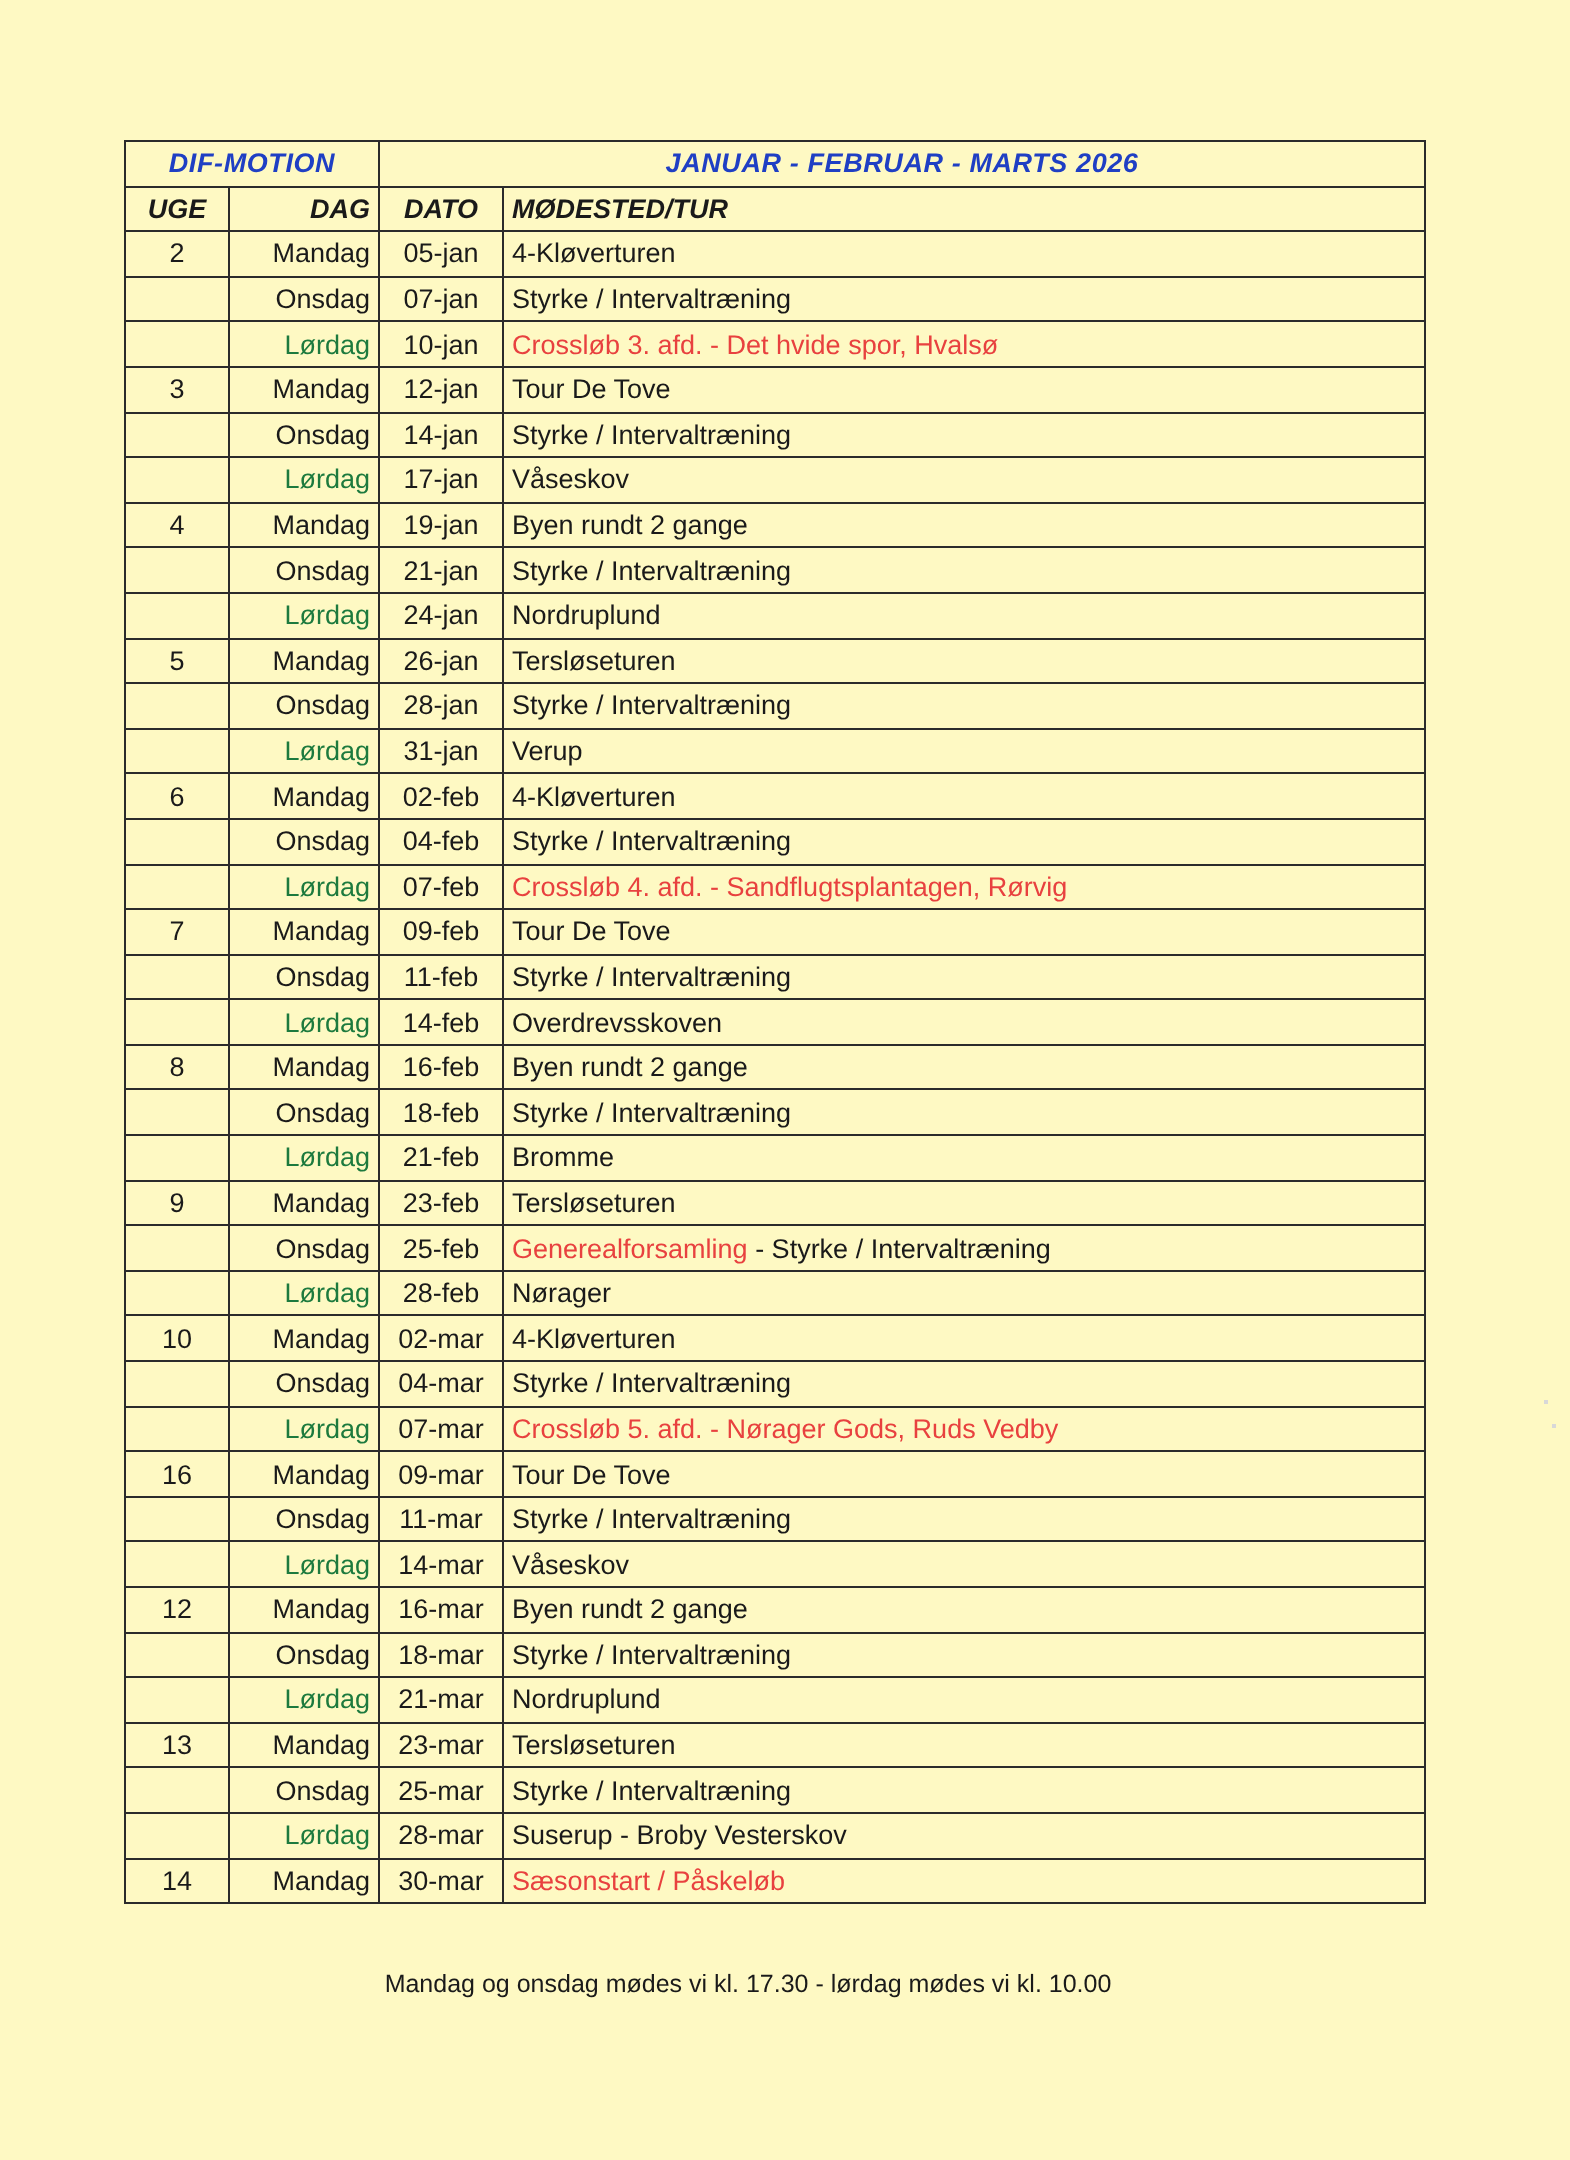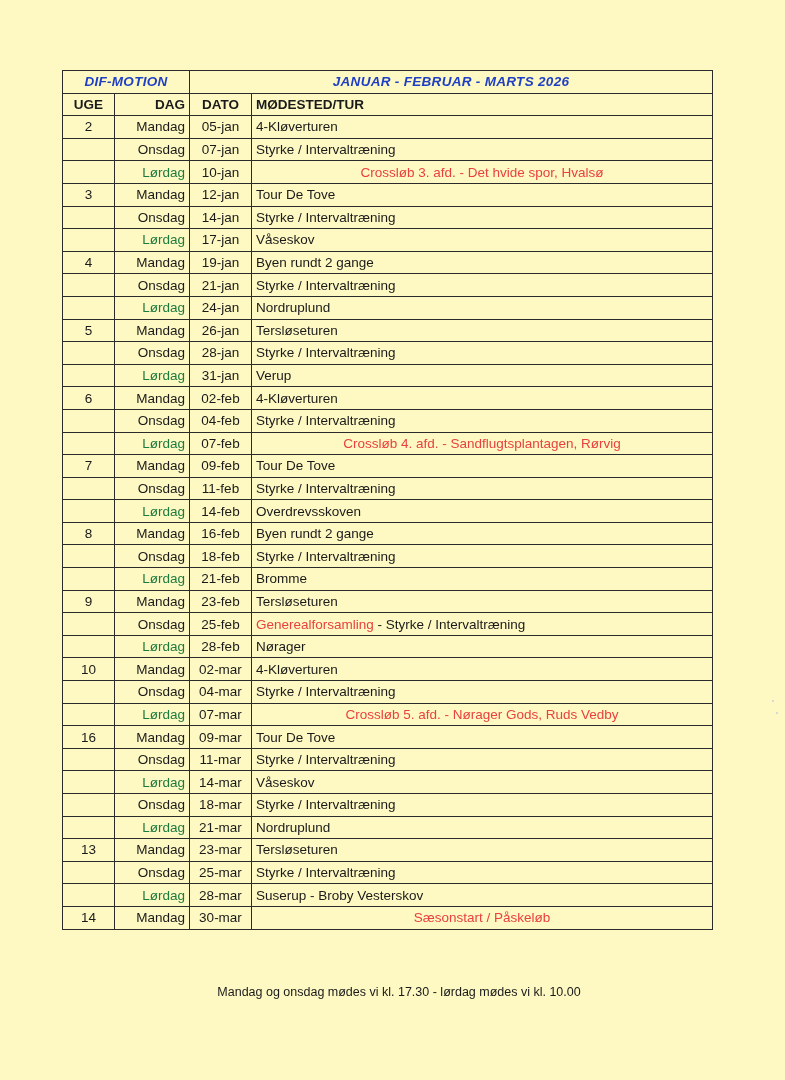--- a/index.html
+++ b/index.html
@@ -64,35 +64,36 @@
   .title-right {
     color: #1f3fc4;
     font-weight: bold;
     font-style: italic;
     font-size: 16.5px;
     text-align: center;
     letter-spacing: 0.3px;
   }
   .head-row td {
     font-weight: bold;
+    font-style: italic;
     font-size: 14px;
     height: 22px;
     margin-top: 16px;
   }
   .col-uge { text-align: center; }
   .col-dag { text-align: right; }
   .col-dato { text-align: center; }
   .col-tur { text-align: left; }
 
   .dag-lordag { color: #1d7a3e; }
-  .tur-red { color: #e8413f; text-align: center; }
+  .tur-red { color: #e8413f; }
   .tur-red-part { color: #e8413f; }
   .footer {
     position: absolute;
-    left: 74px;
+    left: 49px;
     top: 985px;
     width: 650px;
     text-align: center;
     font-size: 12.5px;
     color: #1a1a1a;
   }
   .speck {
     position: absolute;
     width: 2px; height: 2px;
     background: #d8d8d8;
@@ -296,20 +297,26 @@
             <td class="col-dato">11-mar</td>
             <td class="col-tur">Styrke / Intervaltræning</td>
           </tr>
           <tr>
             <td class="col-uge"></td>
             <td class="col-dag dag-lordag">Lørdag</td>
             <td class="col-dato">14-mar</td>
             <td class="col-tur">Våseskov</td>
           </tr>
           <tr>
+            <td class="col-uge">12</td>
+            <td class="col-dag">Mandag</td>
+            <td class="col-dato">16-mar</td>
+            <td class="col-tur">Byen rundt 2 gange</td>
+          </tr>
+          <tr>
             <td class="col-uge"></td>
             <td class="col-dag">Onsdag</td>
             <td class="col-dato">18-mar</td>
             <td class="col-tur">Styrke / Intervaltræning</td>
           </tr>
           <tr>
             <td class="col-uge"></td>
             <td class="col-dag dag-lordag">Lørdag</td>
             <td class="col-dato">21-mar</td>
             <td class="col-tur">Nordruplund</td>

